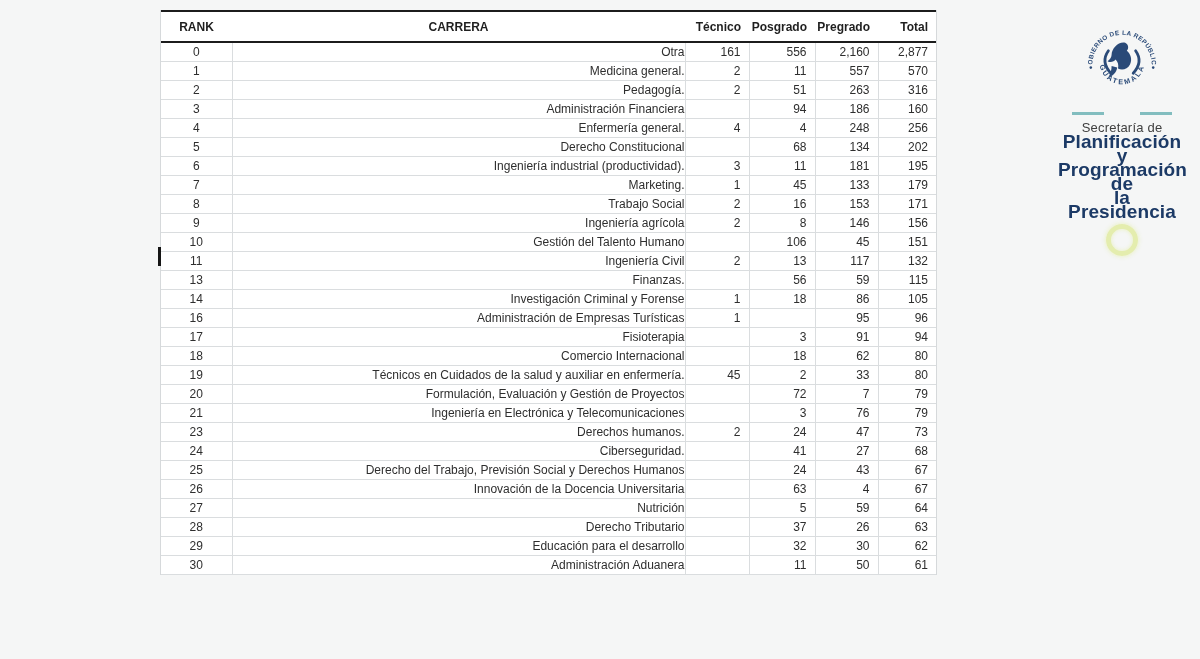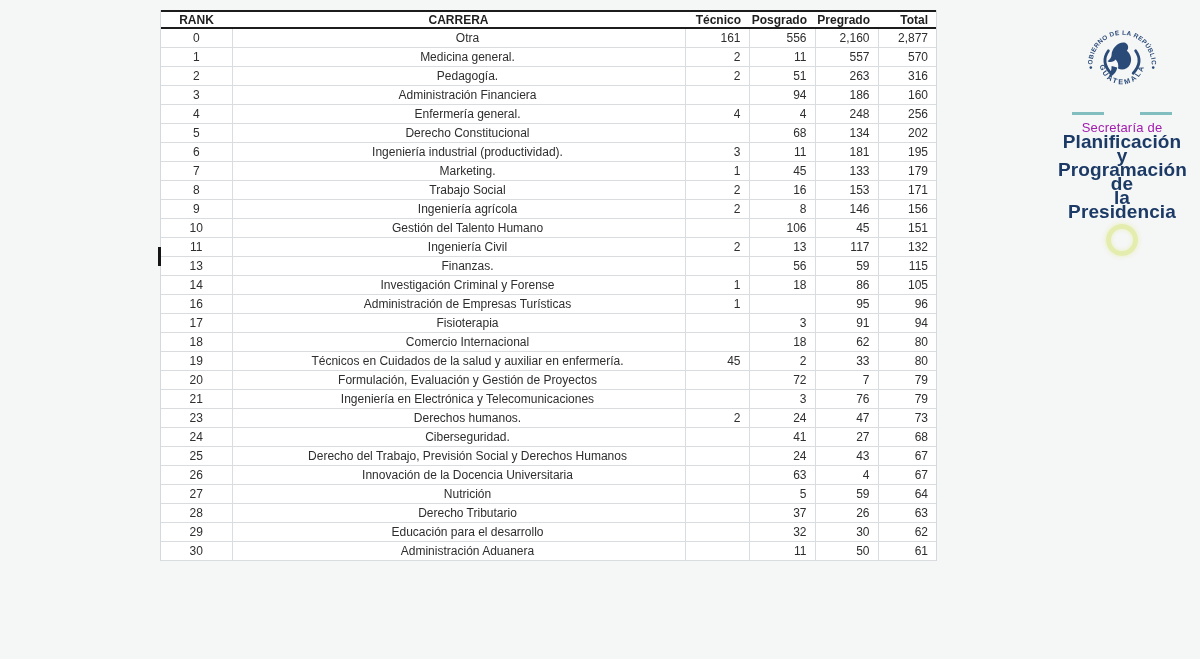--- a/index.html
+++ b/index.html
@@ -16,33 +16,33 @@
     position:absolute; left:160px; top:10px; width:777px;
     background:#ffffff;
     border-left:1px solid #d6d9db;
     border-right:1px solid #d6d9db;
   }
   table { border-collapse:collapse; width:775px; table-layout:fixed; }
   thead th {
     border-top:2px solid #1c1c1c;
     border-bottom:2px solid #1c1c1c;
     font-size:12px; font-weight:bold; color:#1f1f1f;
-    height:17px; padding:0; text-align:center;
+    height:31px; padding:0; text-align:center;
     white-space:nowrap; overflow:hidden;
   }
   tbody td {
     font-size:12px; color:#2e2e2e;
     height:19px; padding:0;
     border-bottom:1px solid #dadddf;
     border-right:1px solid #dadddf;
     white-space:nowrap; overflow:hidden;
   }
   tbody td:last-child { border-right:none; }
   .c-rank { text-align:center; }
-  .c-carrera { text-align:center; padding-left:18px; }
+  .c-carrera { text-align:right; padding-left:18px; }
   .c-num { text-align:right; padding-right:8px; }
   th.c-carrera { text-align:center; padding-left:0; }
 
   
   .cursor-mark {
     position:absolute; left:158px; top:247px; width:3px; height:19px;
     background:#151515;
   }
 
   
@@ -60,21 +60,21 @@
     text-align:center;
   }
   .emblem { display:block; margin:0 auto; }
   .logo-divider {
     width:100px; margin:10px auto 0 auto;
     display:flex; justify-content:space-between;
   }
   .logo-divider span { width:32px; height:3px; background:#82bdbf; display:block; }
   .logo-sub {
     margin-top:5px;
-    font-size:13px; color:#a21caf; letter-spacing:0.2px;
+    font-size:13px; color:#404040; letter-spacing:0.2px;
   }
   .logo-title {
     font-size:19px; font-weight:bold; color:#1c3a66; line-height:14px;
     letter-spacing:0.1px;
   }
 </style>
 </head>
 <body>
 
 <div class="table-wrap">

